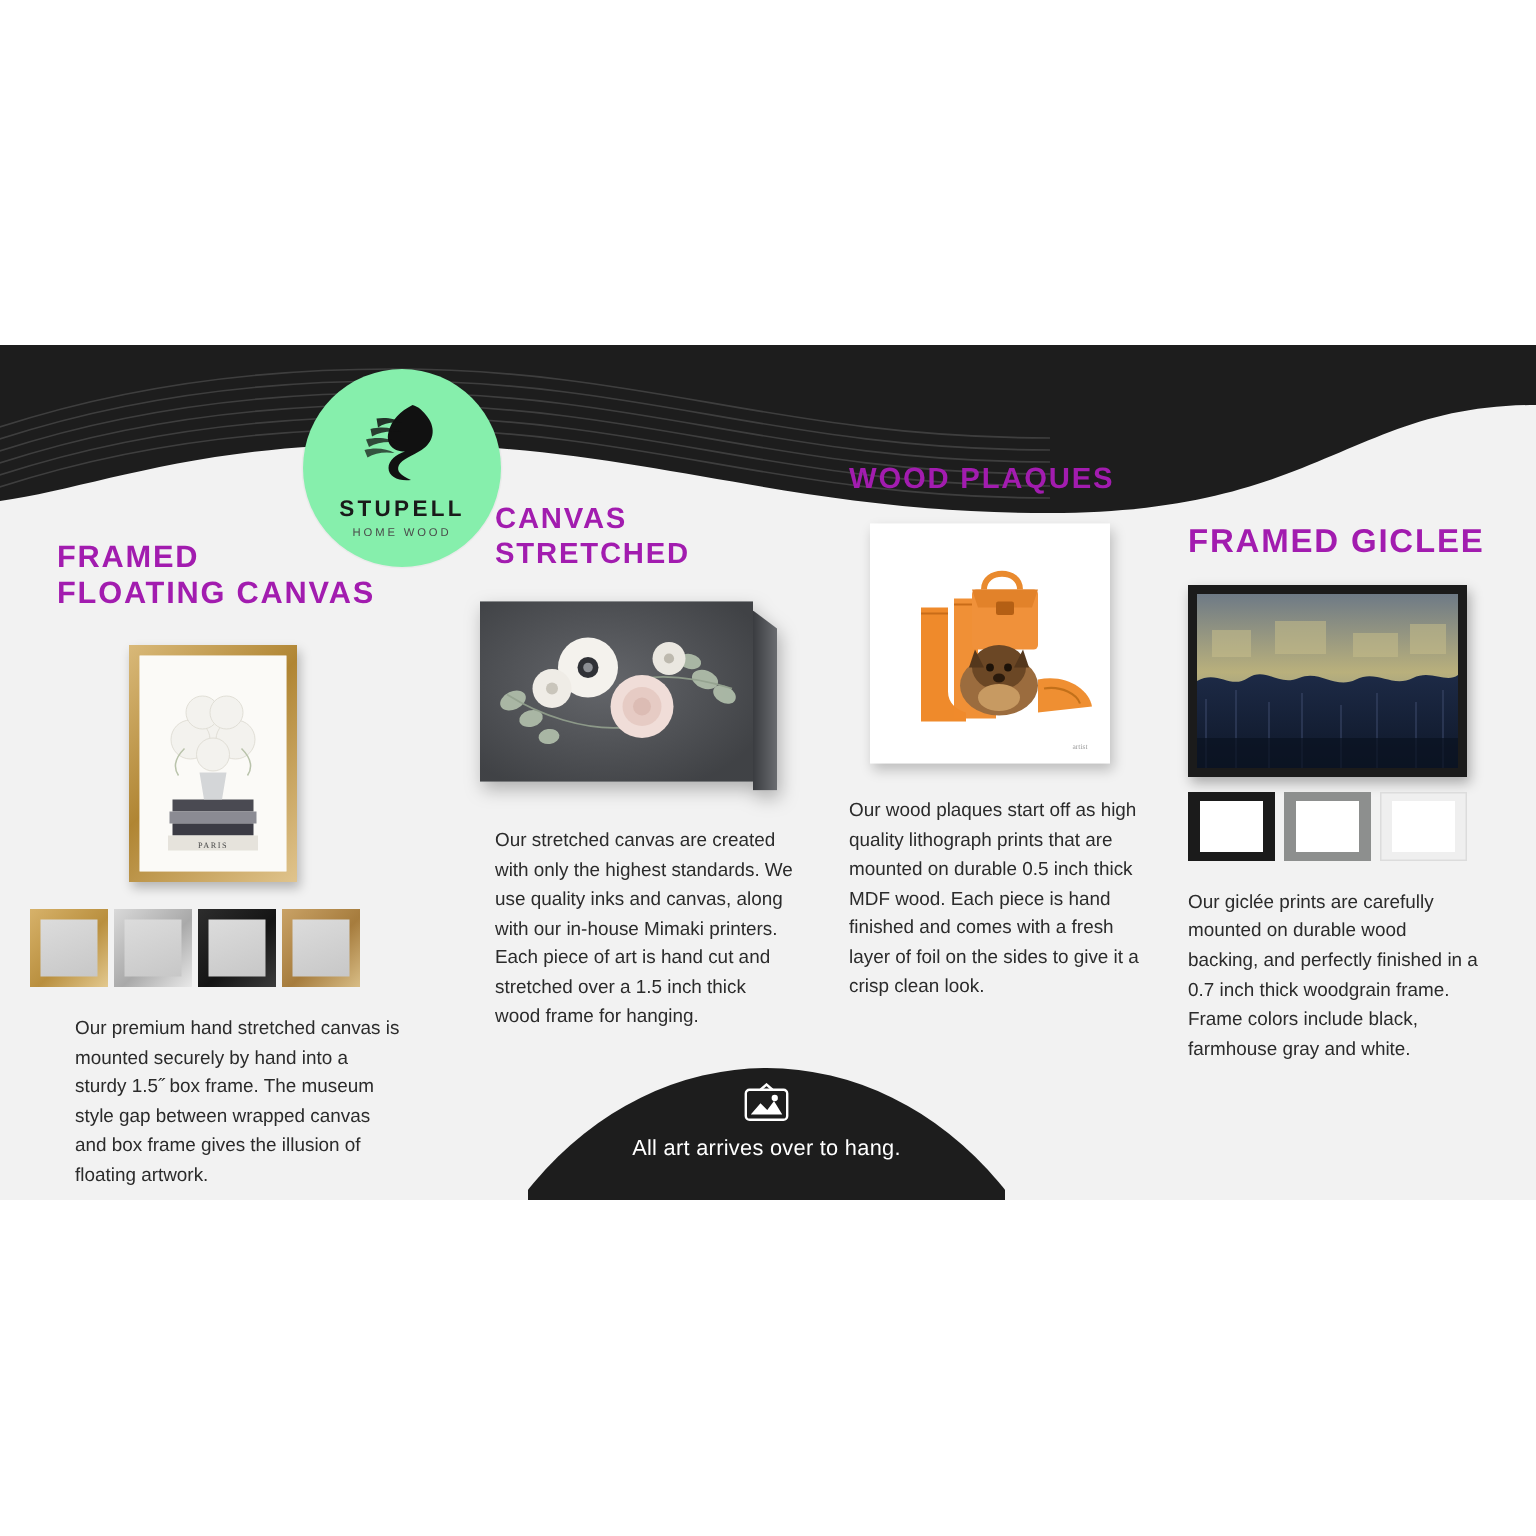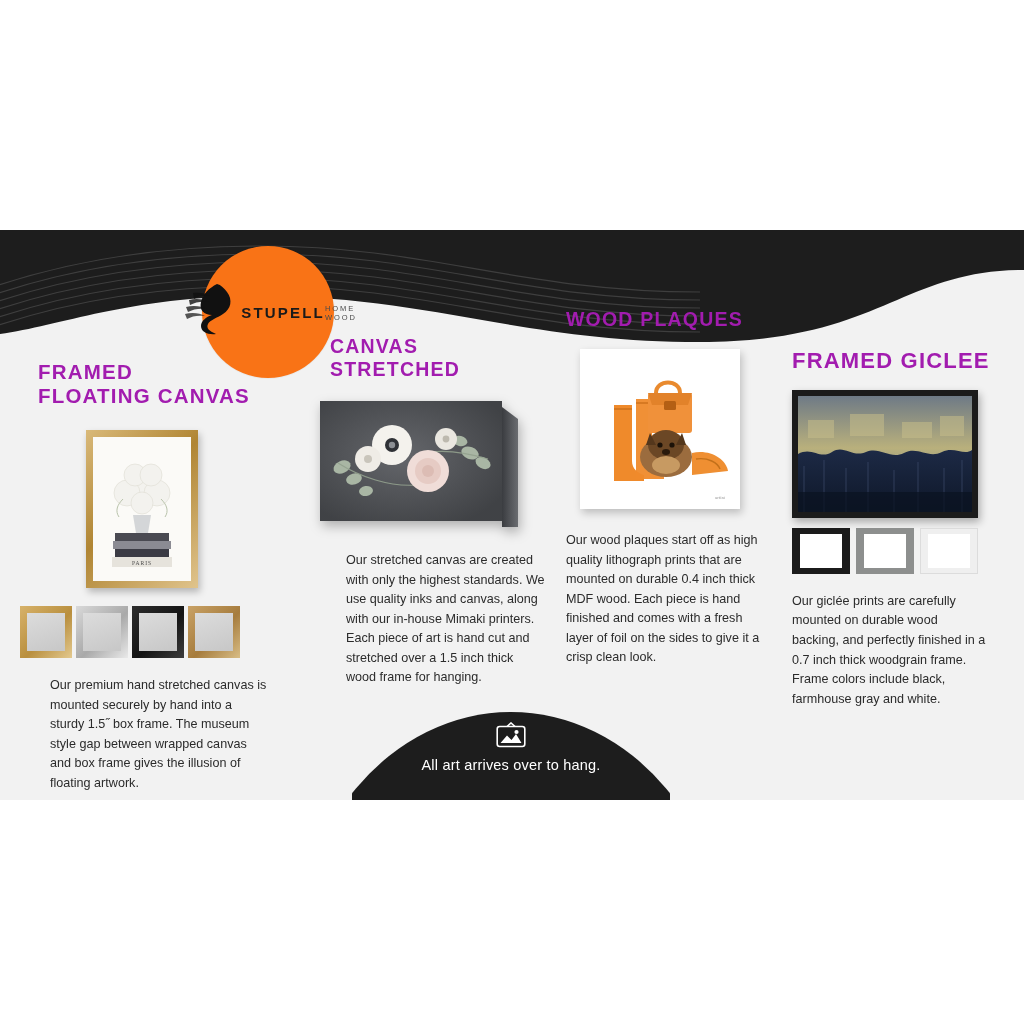--- a/index.html
+++ b/index.html
@@ -77,23 +77,23 @@
   }
 
   
   .logo-badge {
     position: absolute;
     left: 202px;
     top: 16px;
     width: 132px;
     height: 132px;
     border-radius: 50%;
-    background: #f97316;
+    background: #86efac;
     display: flex;
-    flex-direction: row;
+    flex-direction: column;
     align-items: center;
     justify-content: center;
     z-index: 5;
     box-shadow: 0 0 0 1px rgba(0,0,0,0.03);
   }
   .logo-mark { margin-bottom: 2px; }
   .logo-name {
     font-size: 15px;
     font-weight: bold;
     letter-spacing: 2.2px;
@@ -137,21 +137,21 @@
     margin-left: -18px;
     display: flex;
     gap: 4px;
   }
   #col1 .col-body { margin-top: 18px; margin-left: 12px; width: 218px; }
 
   
   #col2 { left: 330px; top: 105px; width: 205px; }
   #col2 .col-title { font-size: 19.5px; }
   #col2 .art-wrap { margin-top: 20px; margin-left: -10px; }
-  #col2 .col-body { margin-top: 22px; width: 200px; margin-left: 16px; }
+  #col2 .col-body { margin-top: 22px; width: 200px; }
 
   
   #col3 { left: 566px; top: 78px; width: 200px; }
   #col3 .col-title { font-size: 19.5px; }
   #col3 .art-wrap { margin-top: 18px; margin-left: 14px; }
   #col3 .col-body { margin-top: 22px; width: 196px; }
 
   
   #col4 { left: 792px; top: 118px; width: 200px; }
   #col4 .col-title { font-size: 22px; }
@@ -450,21 +450,21 @@
 
           <g fill="#ef8f32">
             <path d="M112,104 C130,100 146,110 148,122 L112,126 Z"></path>
             <path d="M116,110 C128,108 138,114 140,120" stroke="#c2701a" stroke-width="1.4" fill="none"></path>
           </g>
           <text x="140" y="150" font-size="5" fill="#9a9a9a" font-family="Liberation Serif, serif" text-anchor="middle">artist</text>
         </svg>
       </div>
     </div>
 
-    <p class="col-body">Our wood plaques start off as high quality lithograph prints that are mounted on durable 0.4 inch thick MDF wood. Each piece is hand finished and comes with a fresh layer of foil on the sides to give it a crisp clean look.</p>
+    <p class="col-body">Our wood plaques start off as high quality lithograph prints that are mounted on durable 0.5 inch thick MDF wood. Each piece is hand finished and comes with a fresh layer of foil on the sides to give it a crisp clean look.</p>
   </div>
 
   <div class="col" id="col4">
     <div class="col-title">
       <div>FRAMED GICLEE</div>
     </div>
 
     <div class="art-wrap">
       <div class="fg-frame">
         <div class="fg-inner">

